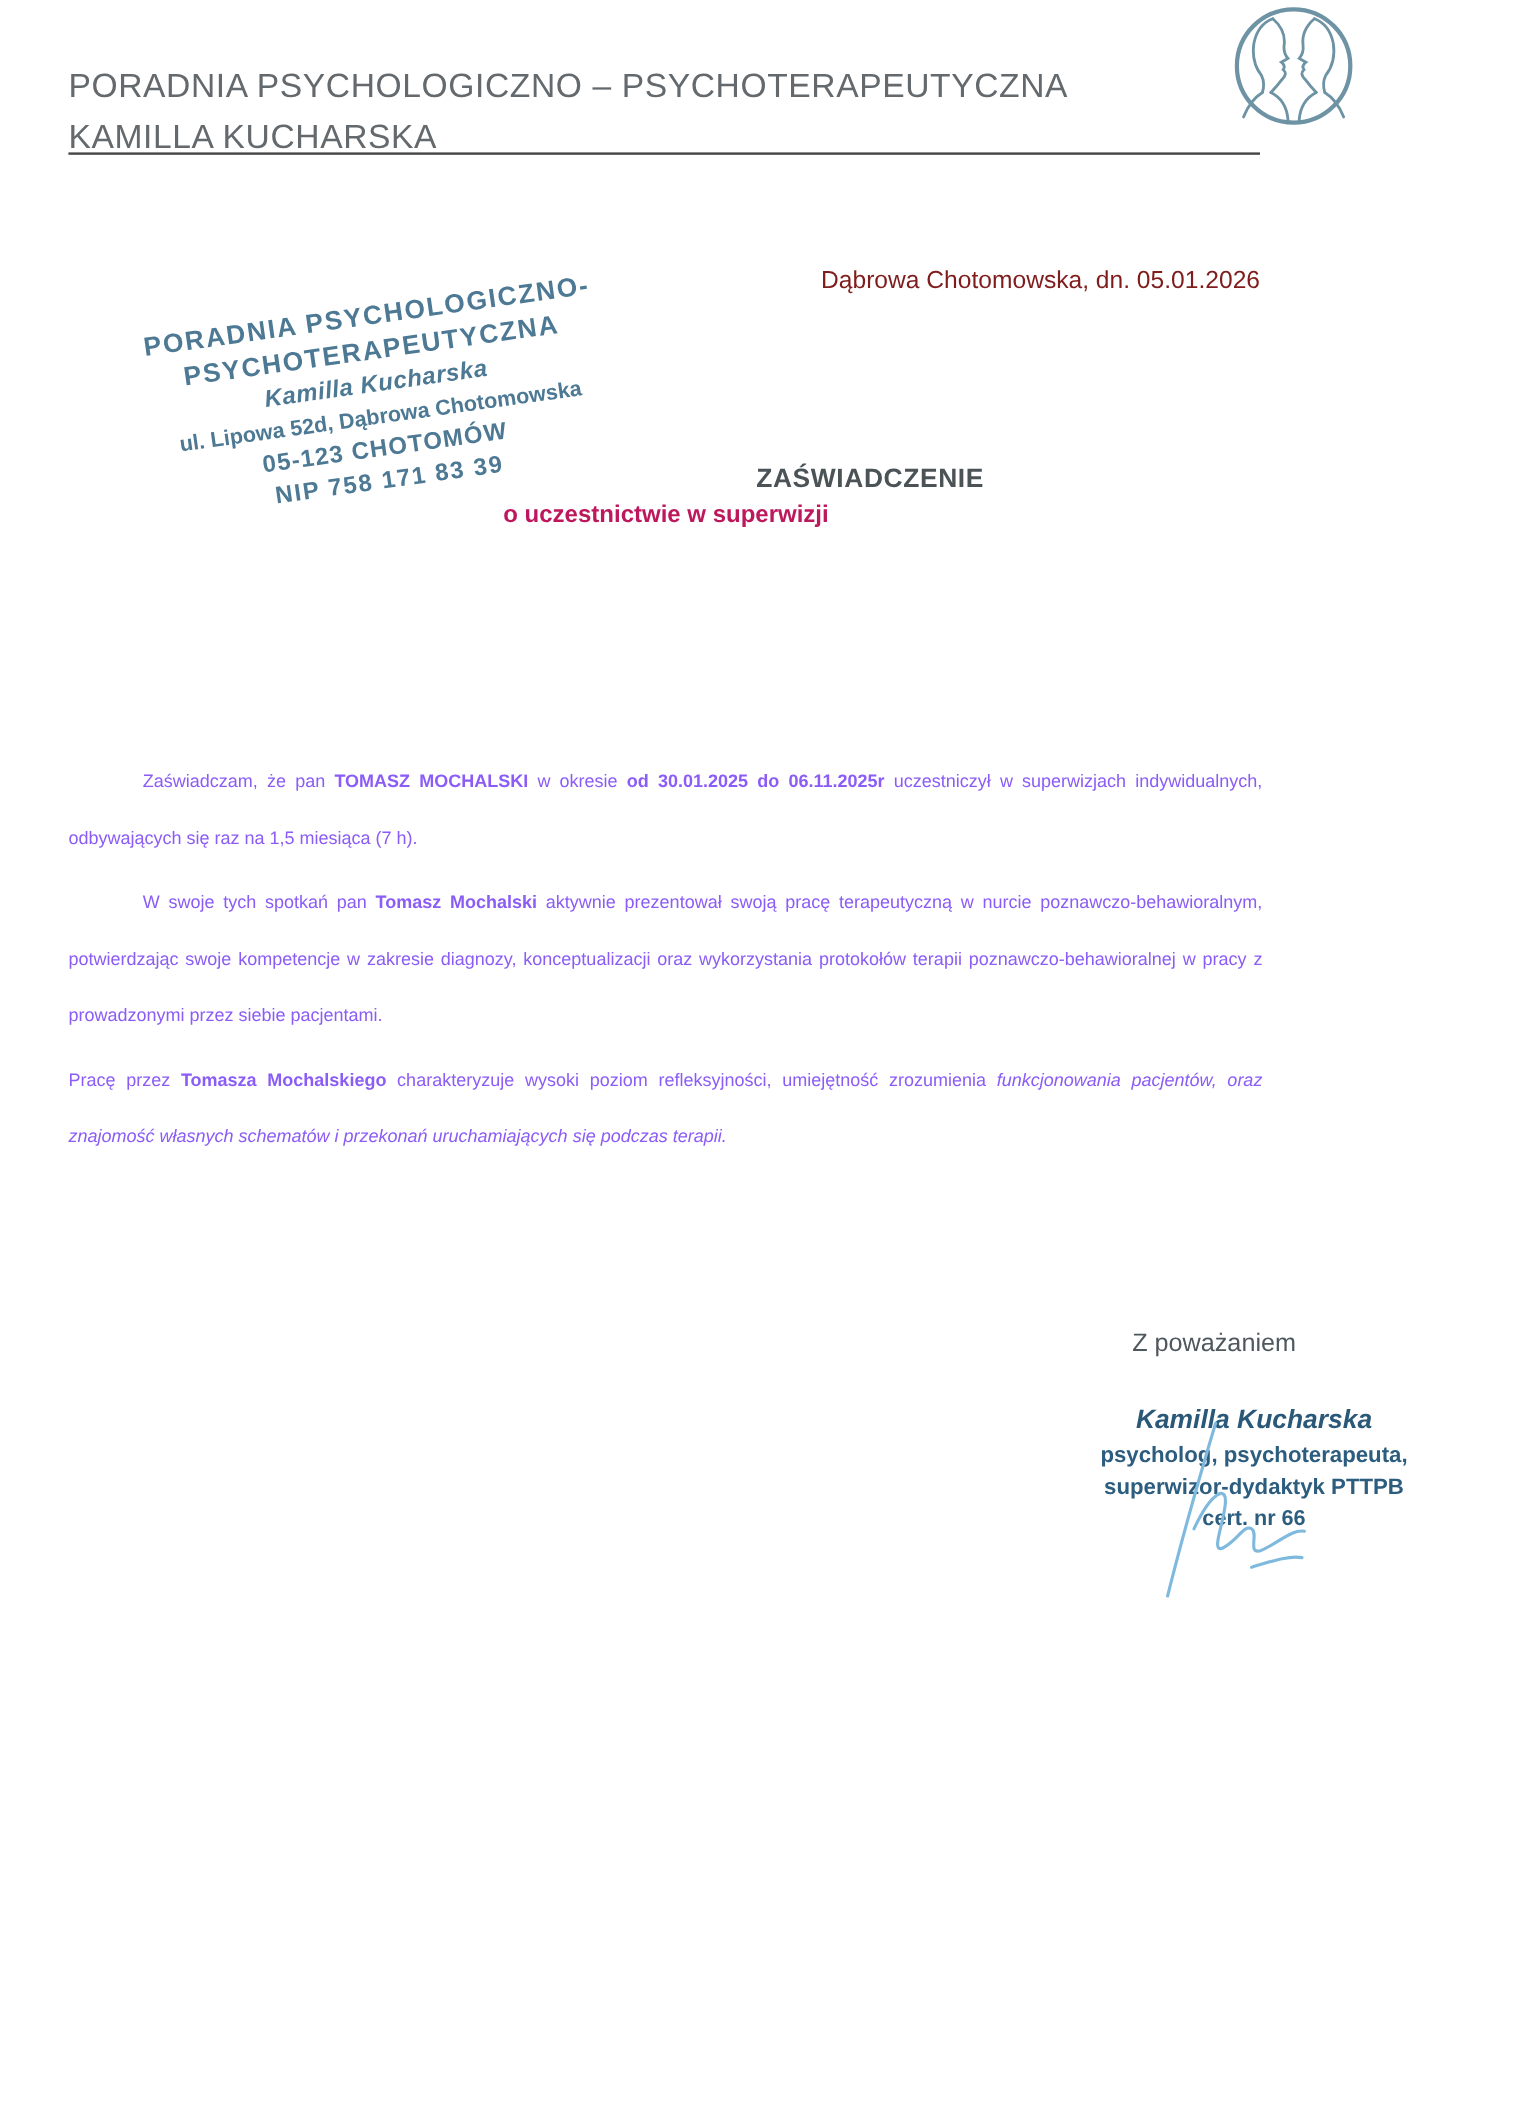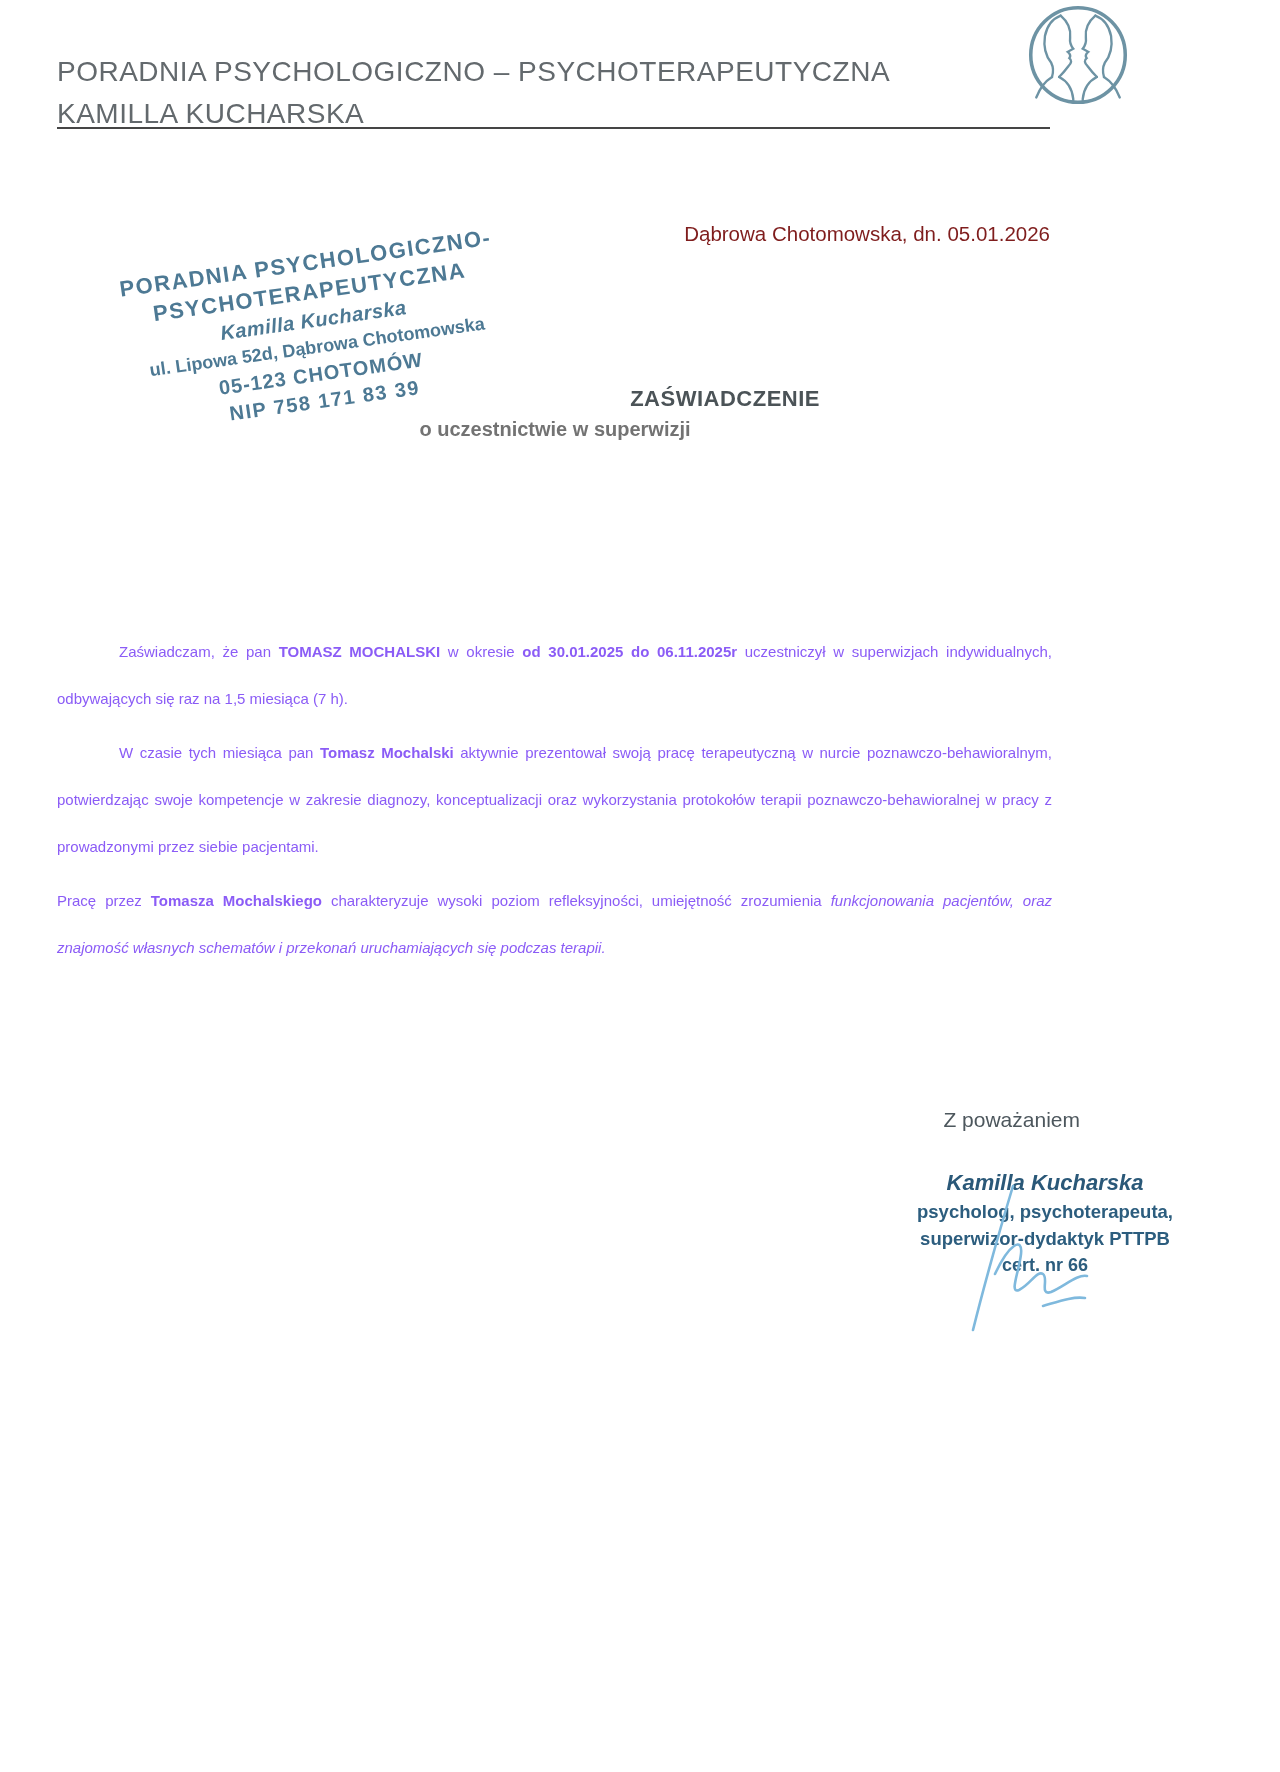--- a/index.html
+++ b/index.html
@@ -43,21 +43,21 @@
   .stamp-l6{font-size:20px;font-weight:bold;line-height:27px;letter-spacing:1.5px;}
   
   .doc-title{
     position:absolute;top:386px;left:430px;width:390px;
     text-align:right;font-size:22px;font-weight:bold;
     color:#4b5357;letter-spacing:.5px;
   }
   .doc-subtitle{
     position:absolute;top:418px;left:360px;width:390px;
     text-align:center;font-size:20px;font-weight:bold;
-    color:#737373;
+    color:#be185d;
   }
   
   .body-text{
     position:absolute;top:628px;left:57px;width:995px;
     font-size:15px;line-height:47px;color:#8b5cf6;
     text-align:justify;
   }
   .body-text p{margin:0 0 7px 0;}
   .body-text p.indent{text-indent:62px;}
   .b{font-weight:bold;}
@@ -115,21 +115,21 @@
     <div class="stamp-l4">ul. Lipowa 52d, Dąbrowa Chotomowska</div>
     <div class="stamp-l5">05-123 CHOTOMÓW</div>
     <div class="stamp-l6">NIP 758 171 83 39</div>
   </div>
 
   <div class="doc-title">ZAŚWIADCZENIE</div>
   <div class="doc-subtitle">o uczestnictwie w superwizji</div>
 
   <div class="body-text">
     <p class="indent"><span>Zaświadczam, że pan </span><span class="b">TOMASZ MOCHALSKI</span><span> w okresie </span><span class="b">od 30.01.2025 do 06.11.2025r</span><span> uczestniczył w superwizjach indywidualnych, odbywających się raz na 1,5  miesiąca (7 h).</span></p>
-    <p class="indent"><span>W czasie tych miesiąca pan </span><span class="b">Tomasz Mochalski</span><span> aktywnie prezentował swoją pracę terapeutyczną w nurcie poznawczo-behawioralnym, potwierdzając swoje kompetencje w zakresie diagnozy, konceptualizacji oraz wykorzystania protokołów terapii poznawczo-behawioralnej w pracy z prowadzonymi przez siebie pacjentami.</span></p>
+    <p class="indent"><span>W swoje tych spotkań pan </span><span class="b">Tomasz Mochalski</span><span> aktywnie prezentował swoją pracę terapeutyczną w nurcie poznawczo-behawioralnym, potwierdzając swoje kompetencje w zakresie diagnozy, konceptualizacji oraz wykorzystania protokołów terapii poznawczo-behawioralnej w pracy z prowadzonymi przez siebie pacjentami.</span></p>
     <p><span>Pracę przez </span><span class="b">Tomasza Mochalskiego</span><span> charakteryzuje wysoki poziom refleksyjności, umiejętność zrozumienia </span><span class="i">funkcjonowania pacjentów, oraz znajomość własnych schematów i przekonań uruchamiających się podczas terapii.</span></p>
   </div>
 
   <div class="closing">Z poważaniem</div>
 
   <div class="sig-block">
     <div class="sig-name">Kamilla Kucharska</div>
     <div class="sig-role1">psycholog, psychoterapeuta,</div>
     <div class="sig-role2">superwizor-dydaktyk PTTPB</div>
     <div class="sig-cert">cert. nr 66</div>

